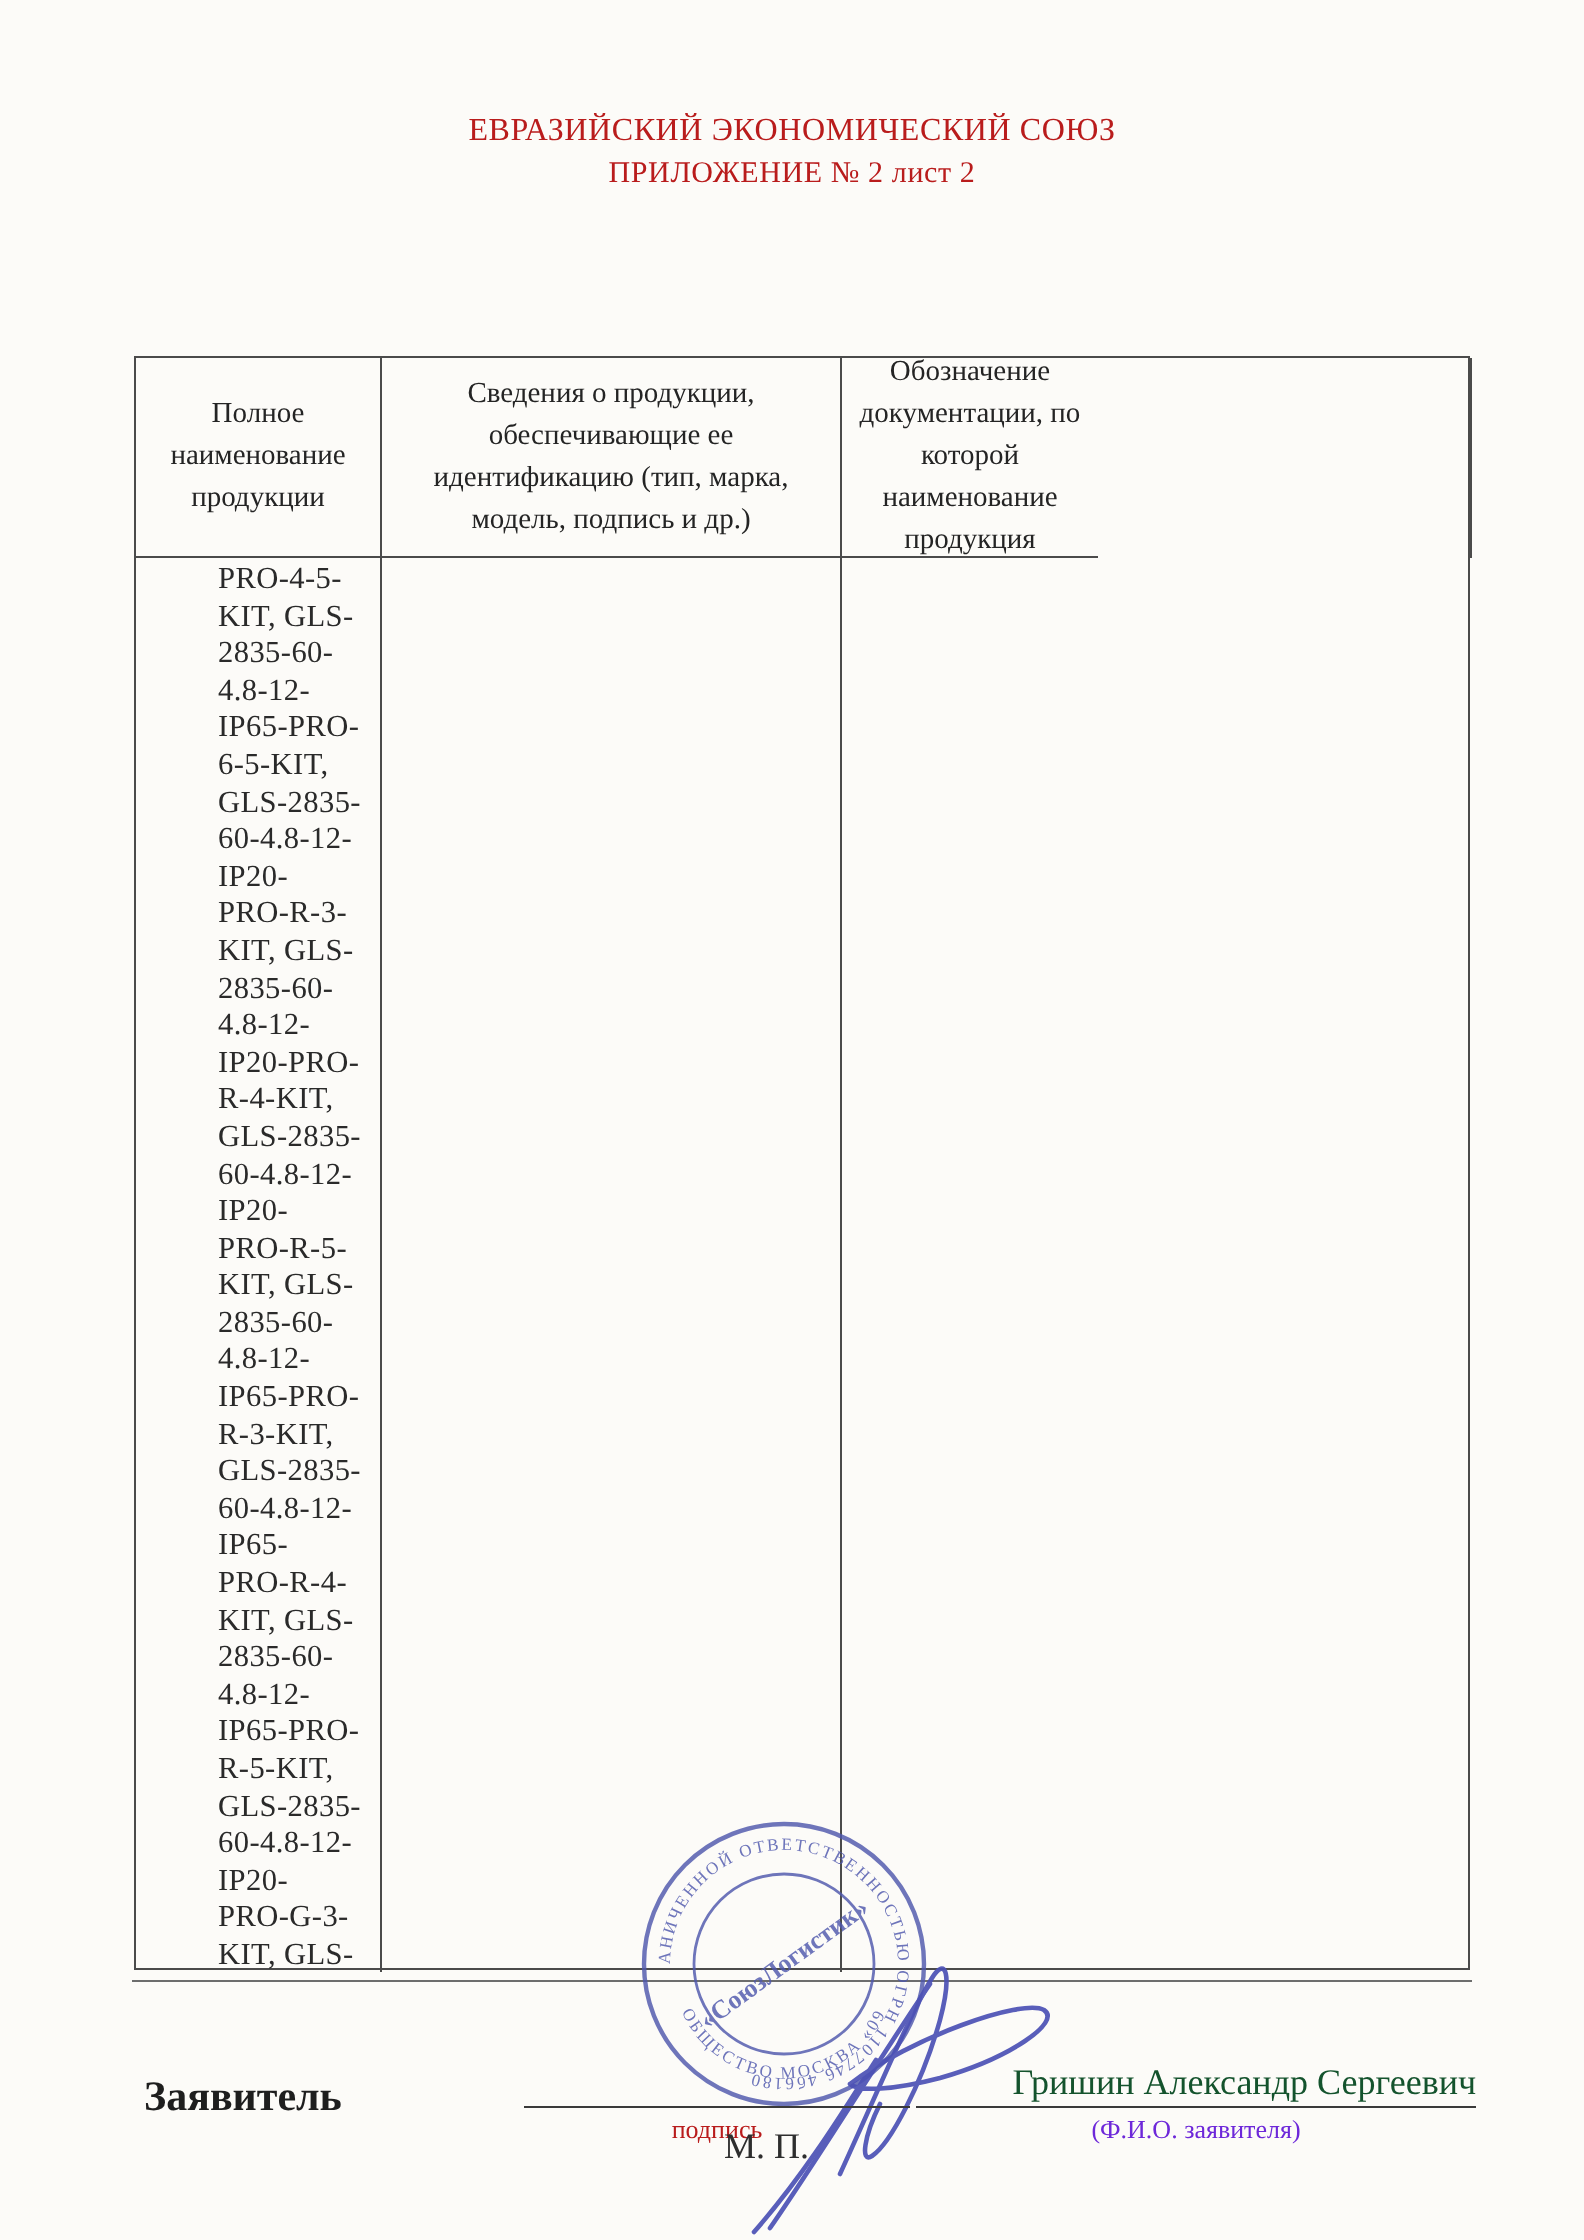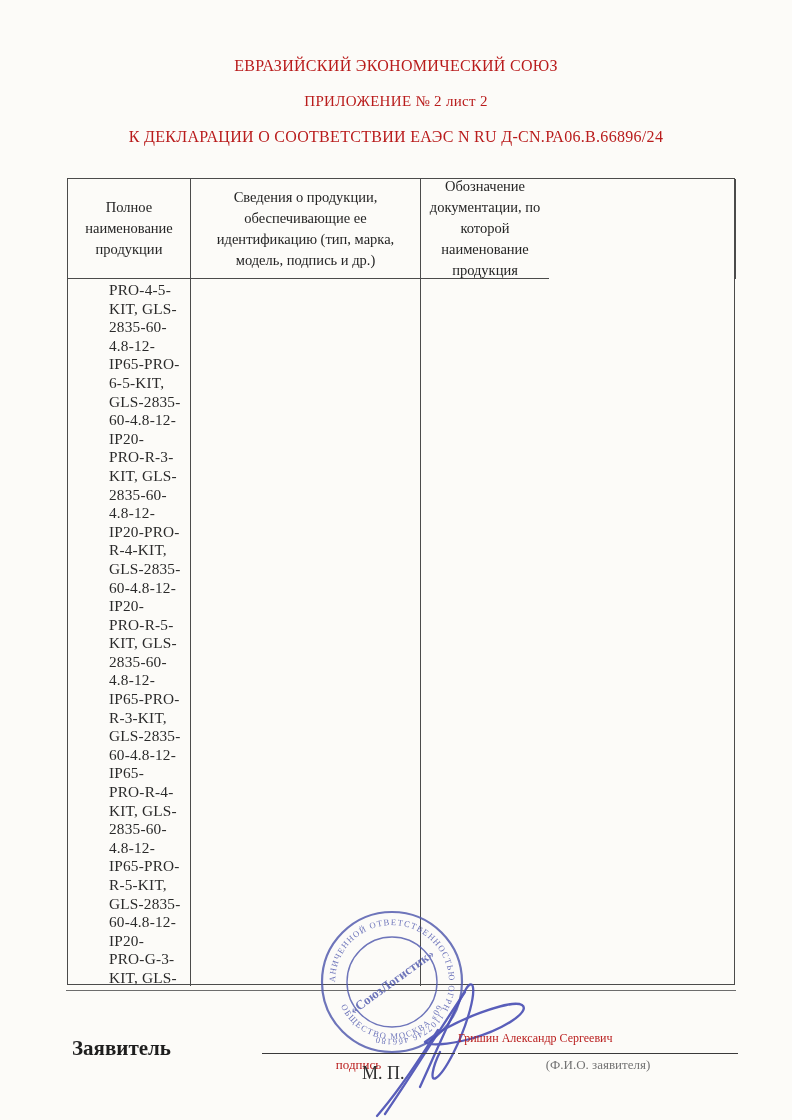--- a/index.html
+++ b/index.html
@@ -6,21 +6,21 @@
   .page{
     position:relative;width:792px;height:1120px;margin:0 auto;
     background:#fcfbf8;overflow:hidden;color:#262626;
     font-family:"Liberation Serif","DejaVu Serif",serif;
   }
   .title-line{
     position:absolute;left:0;width:100%;text-align:center;
     font-weight:normal;color:#b91c1c;letter-spacing:.3px;
   }
   .t1{top:57px;font-size:16px;}
-  .t2{top:93px;font-size:15px;text-align:center;}
+  .t2{top:79px;font-size:15px;text-align:center;}
   .t3{top:128px;font-size:16px;}
   .doc-table{
     position:absolute;left:67px;top:178px;width:668px;height:807px;
     display:grid;grid-template-columns:123px 230px 128px 187px;
     grid-template-rows:100px 707px;
     border:1.5px solid #4b4b4b;box-sizing:border-box;font-family:Liberation Serif, serif;
   }
   .doc-table::after{ 
     content:"";position:absolute;left:-2px;right:-2px;bottom:-7px;
     border-bottom:1.5px solid #6d6d6d;
@@ -44,38 +44,37 @@
   }
   .sig-line{position:absolute;border-top:1.5px solid #3a3a3a;}
   .sig-line.left{left:262px;top:1053px;width:193px;}
   .sig-line.right{left:458px;top:1053px;width:280px;}
   .sig-caption{
     position:absolute;left:262px;top:1057px;width:193px;text-align:center;
     font-size:13px;color:#b91c1c;
   }
   .seal-label{position:absolute;left:362px;top:1063px;font-size:18px;color:#2e2e2e;}
   .applicant-name{
-    position:absolute;left:458px;top:1031px;width:280px;text-align:left;
-    font-size:12px;color:#b91c1c;
+    position:absolute;left:458px;top:1031px;width:280px;text-align:right;
+    font-size:18px;color:#14532d;
   }
   .name-caption{
     position:absolute;left:458px;top:1057px;width:280px;text-align:center;
-    font-size:13px;color:#737373;
+    font-size:13px;color:#6d28d9;
   }
   .stamp-svg{position:absolute;left:312px;top:902px;opacity:.82;}
   .signature-svg{position:absolute;left:325px;top:972px;opacity:.92;}
 </style>
 </head>
 <body>
 
 <div class="page">
 
   <div class="title-line t1">ЕВРАЗИЙСКИЙ ЭКОНОМИЧЕСКИЙ СОЮЗ</div>
   <div class="title-line t2">ПРИЛОЖЕНИЕ № 2 лист 2</div>
-  <div class="title-line t3">К ДЕКЛАРАЦИИ О СООТВЕТСТВИИ ЕАЭС N RU Д-CN.РА06.В.66896/24</div>
 
   <div class="doc-table">
     <div class="cell head-cell">Полное наименование продукции</div>
     <div class="cell head-cell">Сведения о продукции, обеспечивающие ее идентификацию (тип, марка, модель, подпись и др.)</div>
     <div class="cell head-cell last-col">Обозначение документации, по которой наименование продукция</div>
 
     <div class="cell body-row"></div>
     <div class="cell body-row codes-cell">PRO-4-5-KIT, GLS-2835-60-
 4.8-12-IP65-PRO-6-5-KIT,
 GLS-2835-60-4.8-12-IP20-

